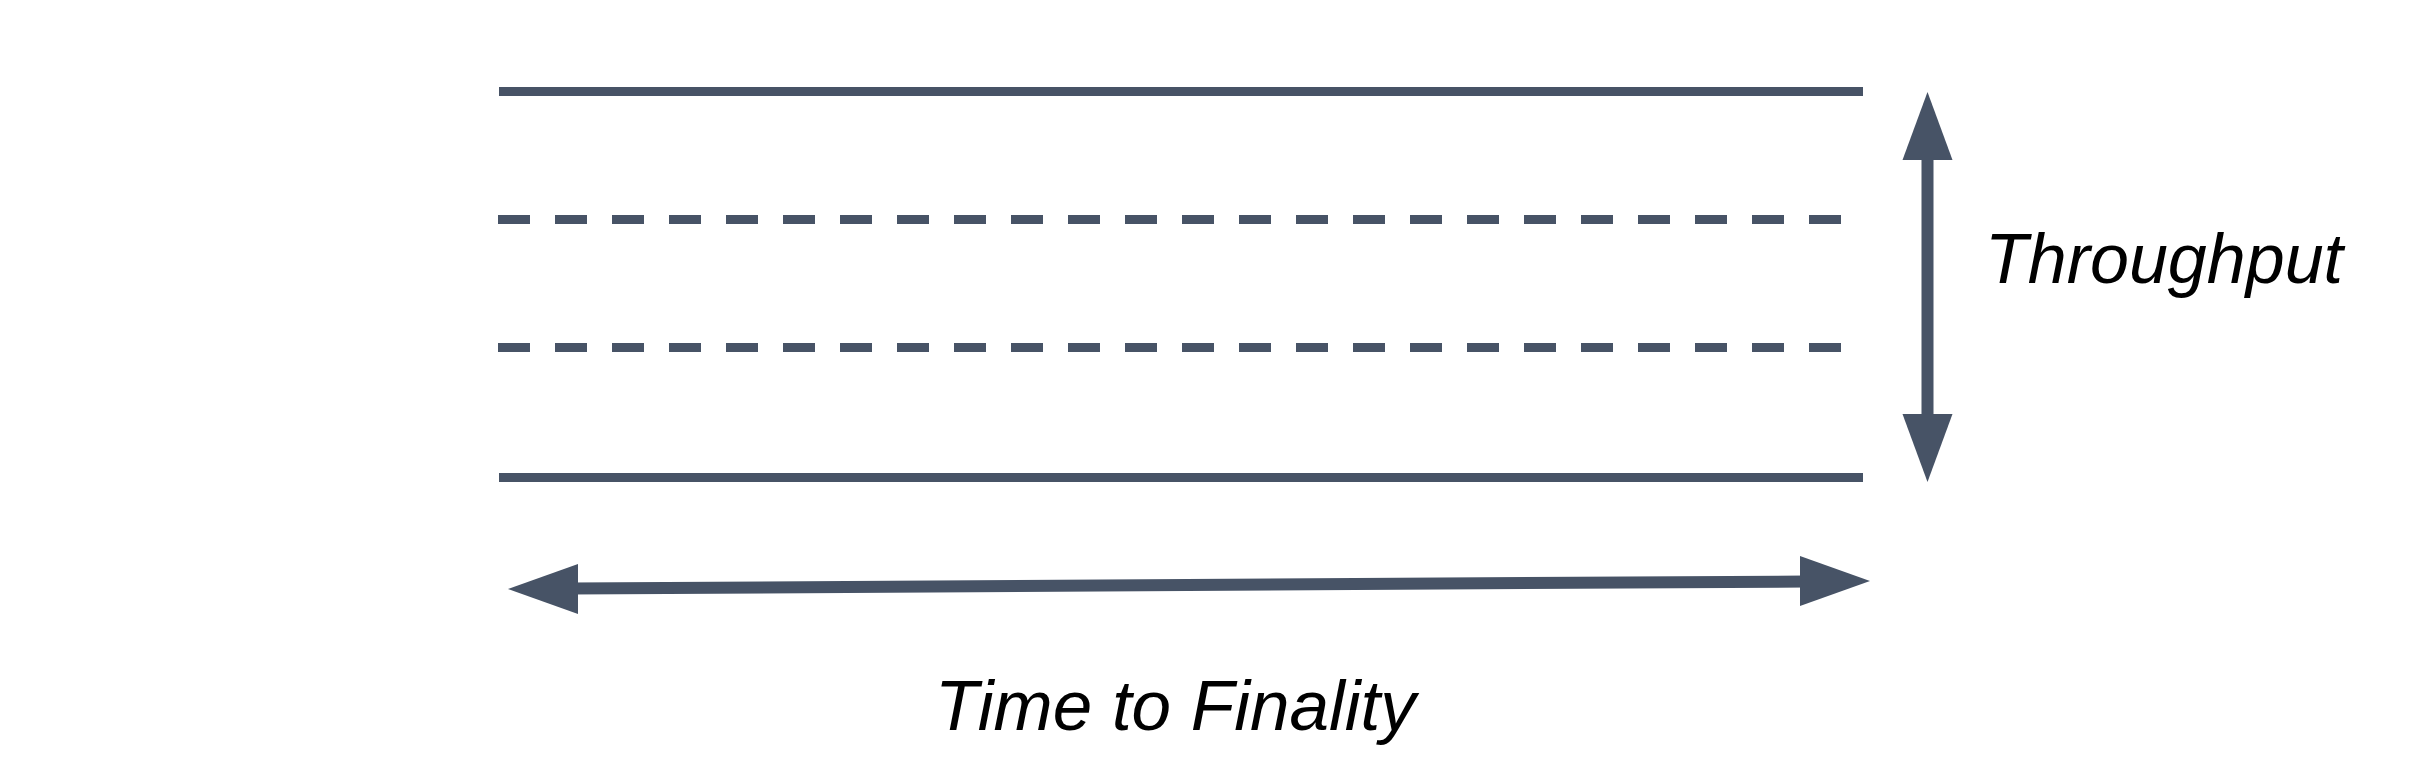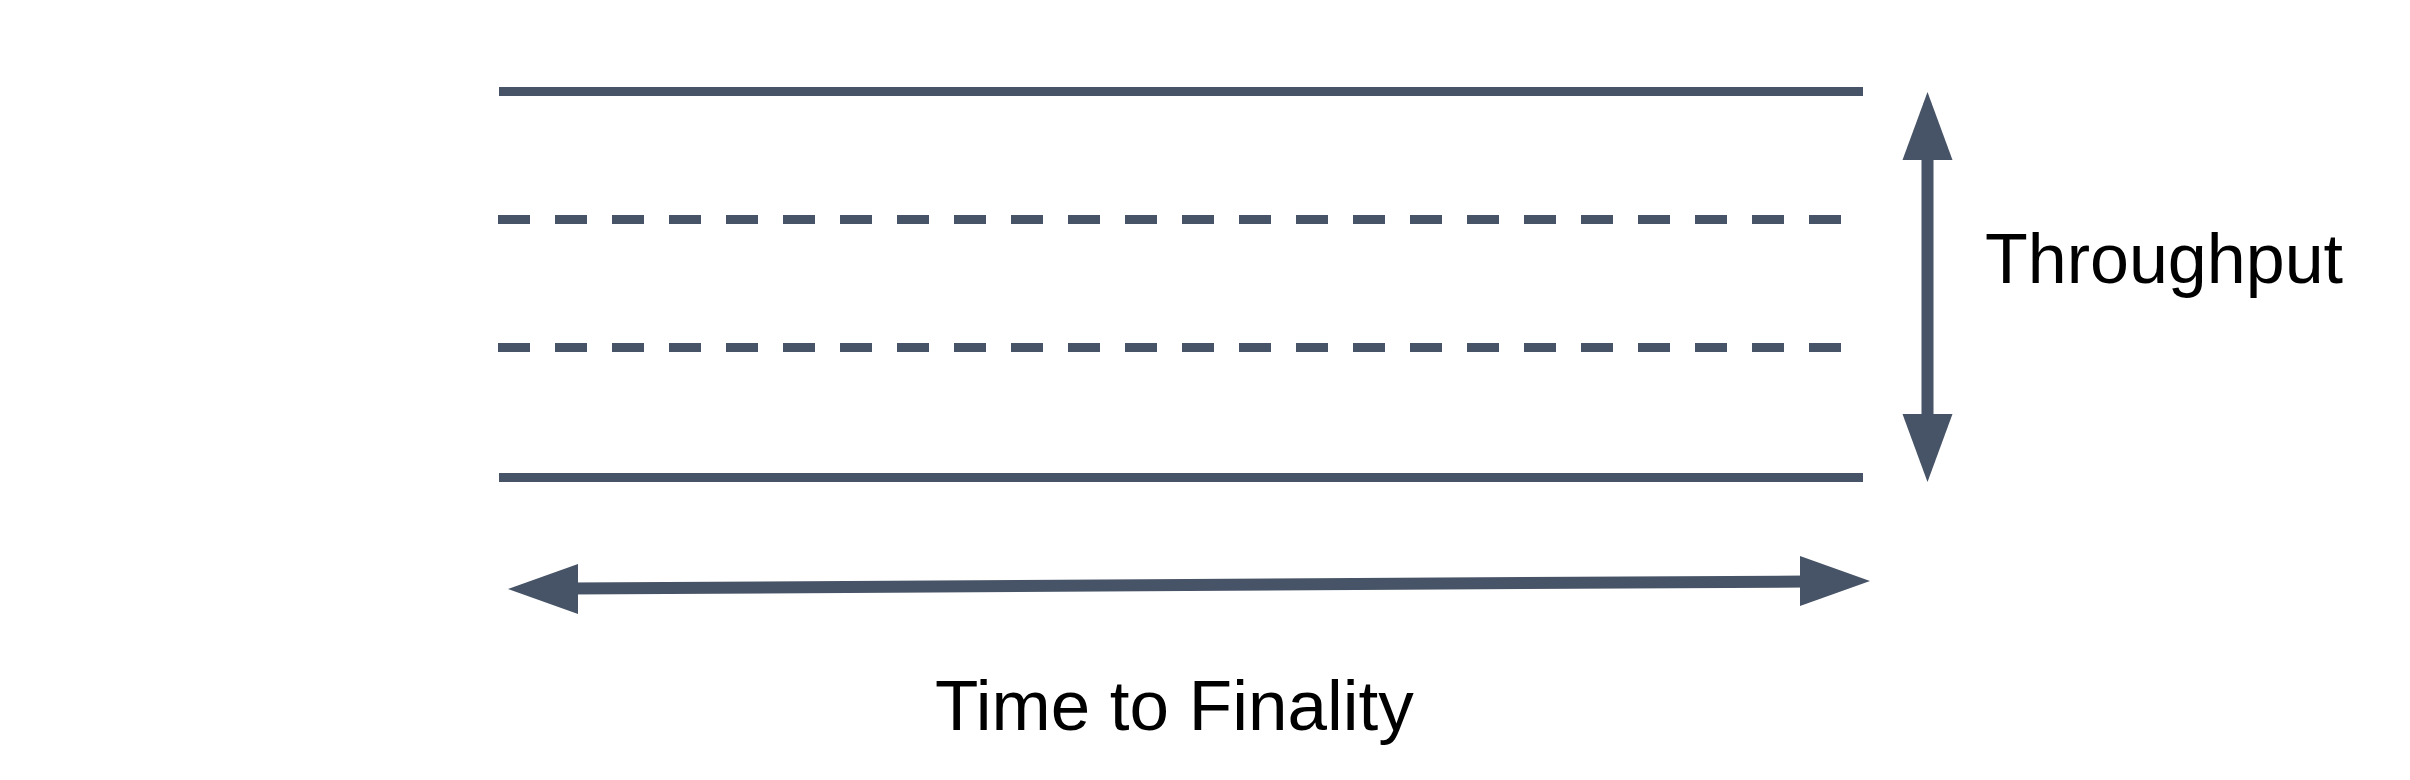--- a/index.html
+++ b/index.html
@@ -7,20 +7,21 @@
     padding: 0;
     background: #ffffff;
   }
   .canvas {
     position: relative;
     width: 2410px;
     height: 780px;
     background: var(--background, #ffffff);
     overflow: hidden;
     font-family: "Liberation Sans", sans-serif;
+    font-style: italic;
   }
   svg.diagram {
     display: block;
     width: 2410px;
     height: 780px;
   }
   .lane-line {
     stroke: var(--line, #475366);
     stroke-width: 9;
     fill: none;

